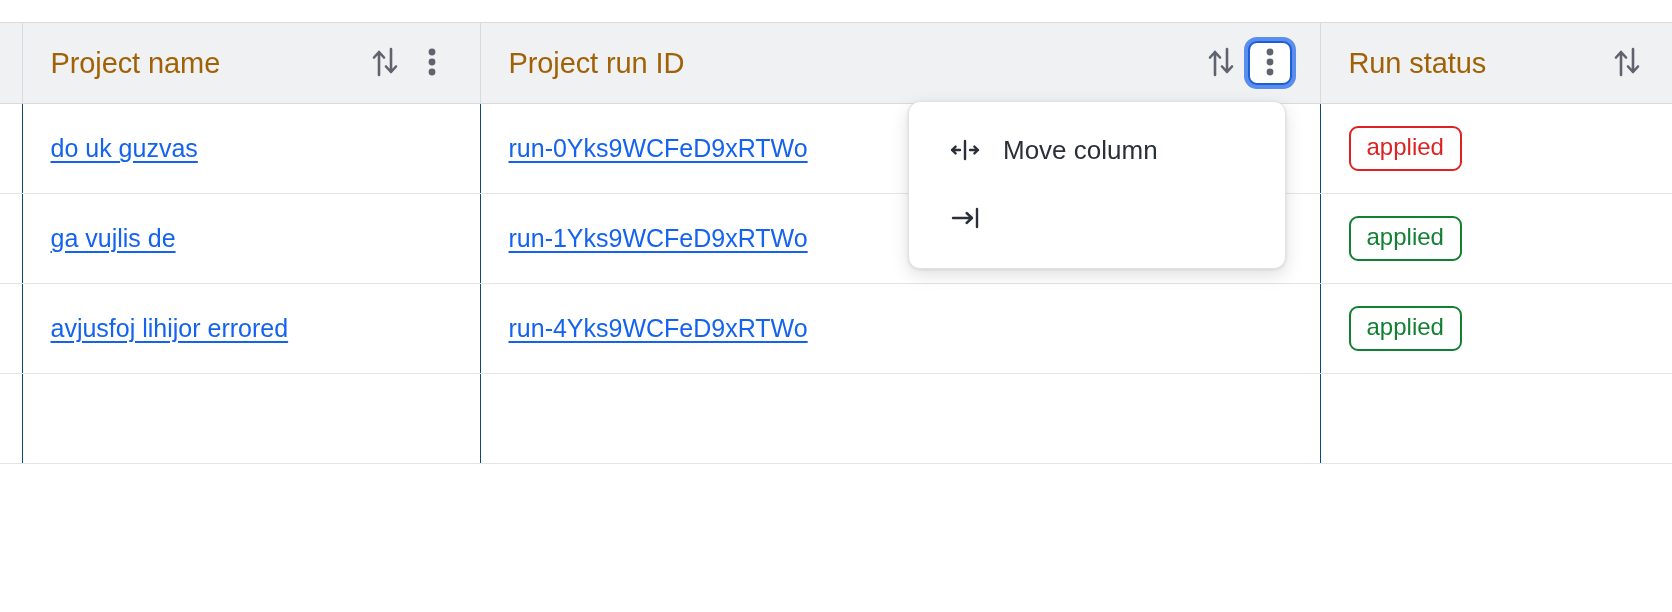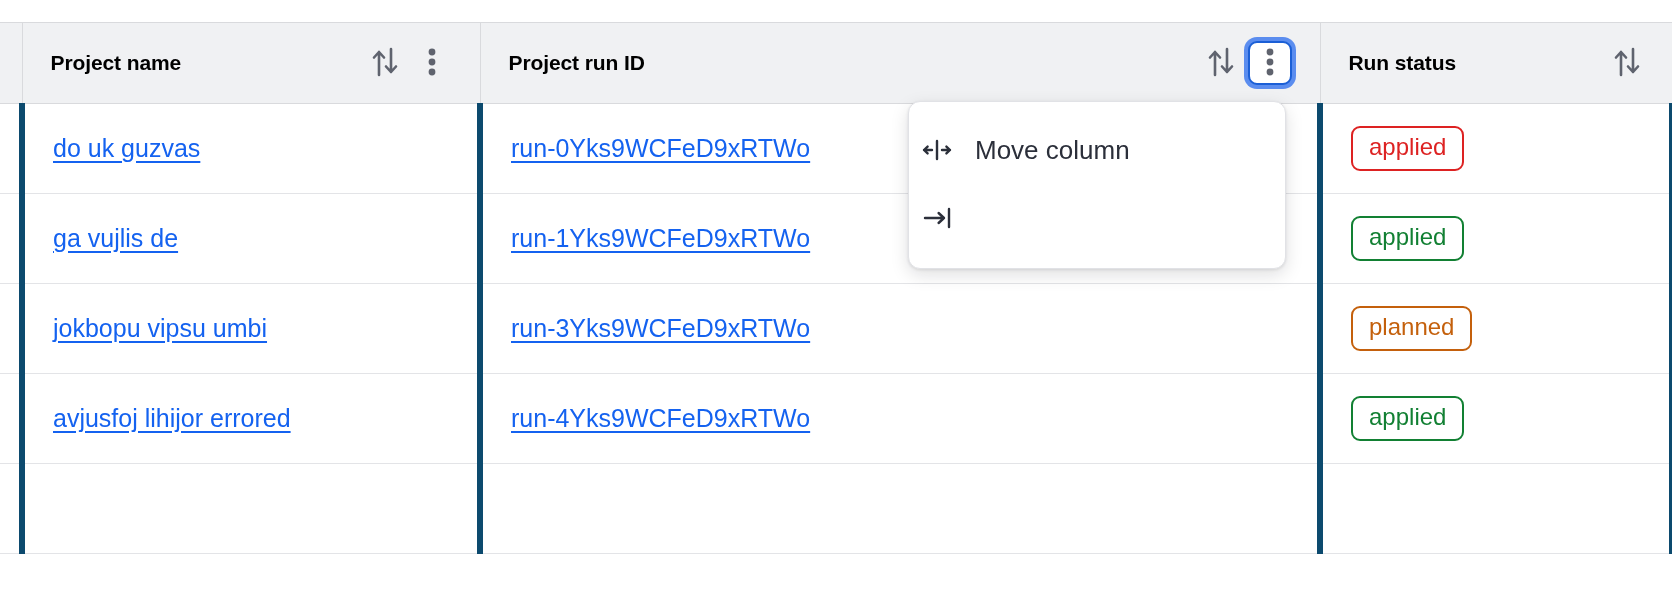--- a/index.html
+++ b/index.html
@@ -45,23 +45,23 @@
     border-right: 1px solid #d9dadd;
     border-left: none;
   }
   .th-inner {
     display: flex;
     align-items: center;
     width: 100%;
     gap: 10px;
   }
   .th-label {
-    font-size: 21px;
-    font-weight: bold;
-    color: #000000;
+    font-size: 29px;
+    font-weight: normal;
+    color: #a16207;
     white-space: nowrap;
     letter-spacing: -0.1px;
   }
   .th-spacer { flex: 1 1 auto; }
 
   .sort-btn {
     flex: 0 0 auto;
     width: 34px;
     height: 38px;
     display: inline-flex;
@@ -94,21 +94,21 @@
     width: 44px;
     height: 44px;
   }
   .dots { display: block; }
 
   
   tbody td {
     height: 90px;
     padding: 0 28px;
     border-bottom: 1px solid #e3e4e7;
-    border-right: 6px solid #0c4a6e;
+    border-right: 1px solid #0c4a6e;
     background: #ffffff;
     vertical-align: middle;
     box-sizing: border-box;
     overflow: hidden;
     white-space: nowrap;
   }
   tbody td.gutter { padding: 0; }
 
   .cell-link {
     font-size: 25px;
@@ -139,21 +139,21 @@
     border-radius: 12px;
     box-shadow: 0 6px 18px rgba(16,18,26,0.13), 0 1px 3px rgba(16,18,26,0.10);
     padding: 14px 0 16px;
     box-sizing: border-box;
     z-index: 40;
   }
   .menu-item {
     display: flex;
     align-items: center;
     height: 68px;
-    padding: 0 12px;
+    padding: 0 40px;
     gap: 22px;
     cursor: pointer;
     background: transparent;
   }
   .menu-icon {
     flex: 0 0 auto;
     width: 32px;
     height: 32px;
     display: flex;
     align-items: center;
@@ -263,32 +263,20 @@
       <tr>
         <td class="gutter"></td>
         <td>
           <span class="cell-link">ga vujlis de</span>
         </td>
         <td>
           <span class="cell-link">run-1Yks9WCFeD9xRTWo</span>
         </td>
         <td>
           <span class="badge" style="color:#128033">applied</span>
-        </td>
-      </tr>
-      <tr>
-        <td class="gutter"></td>
-        <td>
-          <span class="cell-link">jokbopu vipsu umbi</span>
-        </td>
-        <td>
-          <span class="cell-link">run-3Yks9WCFeD9xRTWo</span>
-        </td>
-        <td>
-          <span class="badge" style="color:#c4600c">planned</span>
         </td>
       </tr>
       <tr>
         <td class="gutter"></td>
         <td>
           <span class="cell-link">avjusfoj lihijor errored</span>
         </td>
         <td>
           <span class="cell-link">run-4Yks9WCFeD9xRTWo</span>
         </td>

